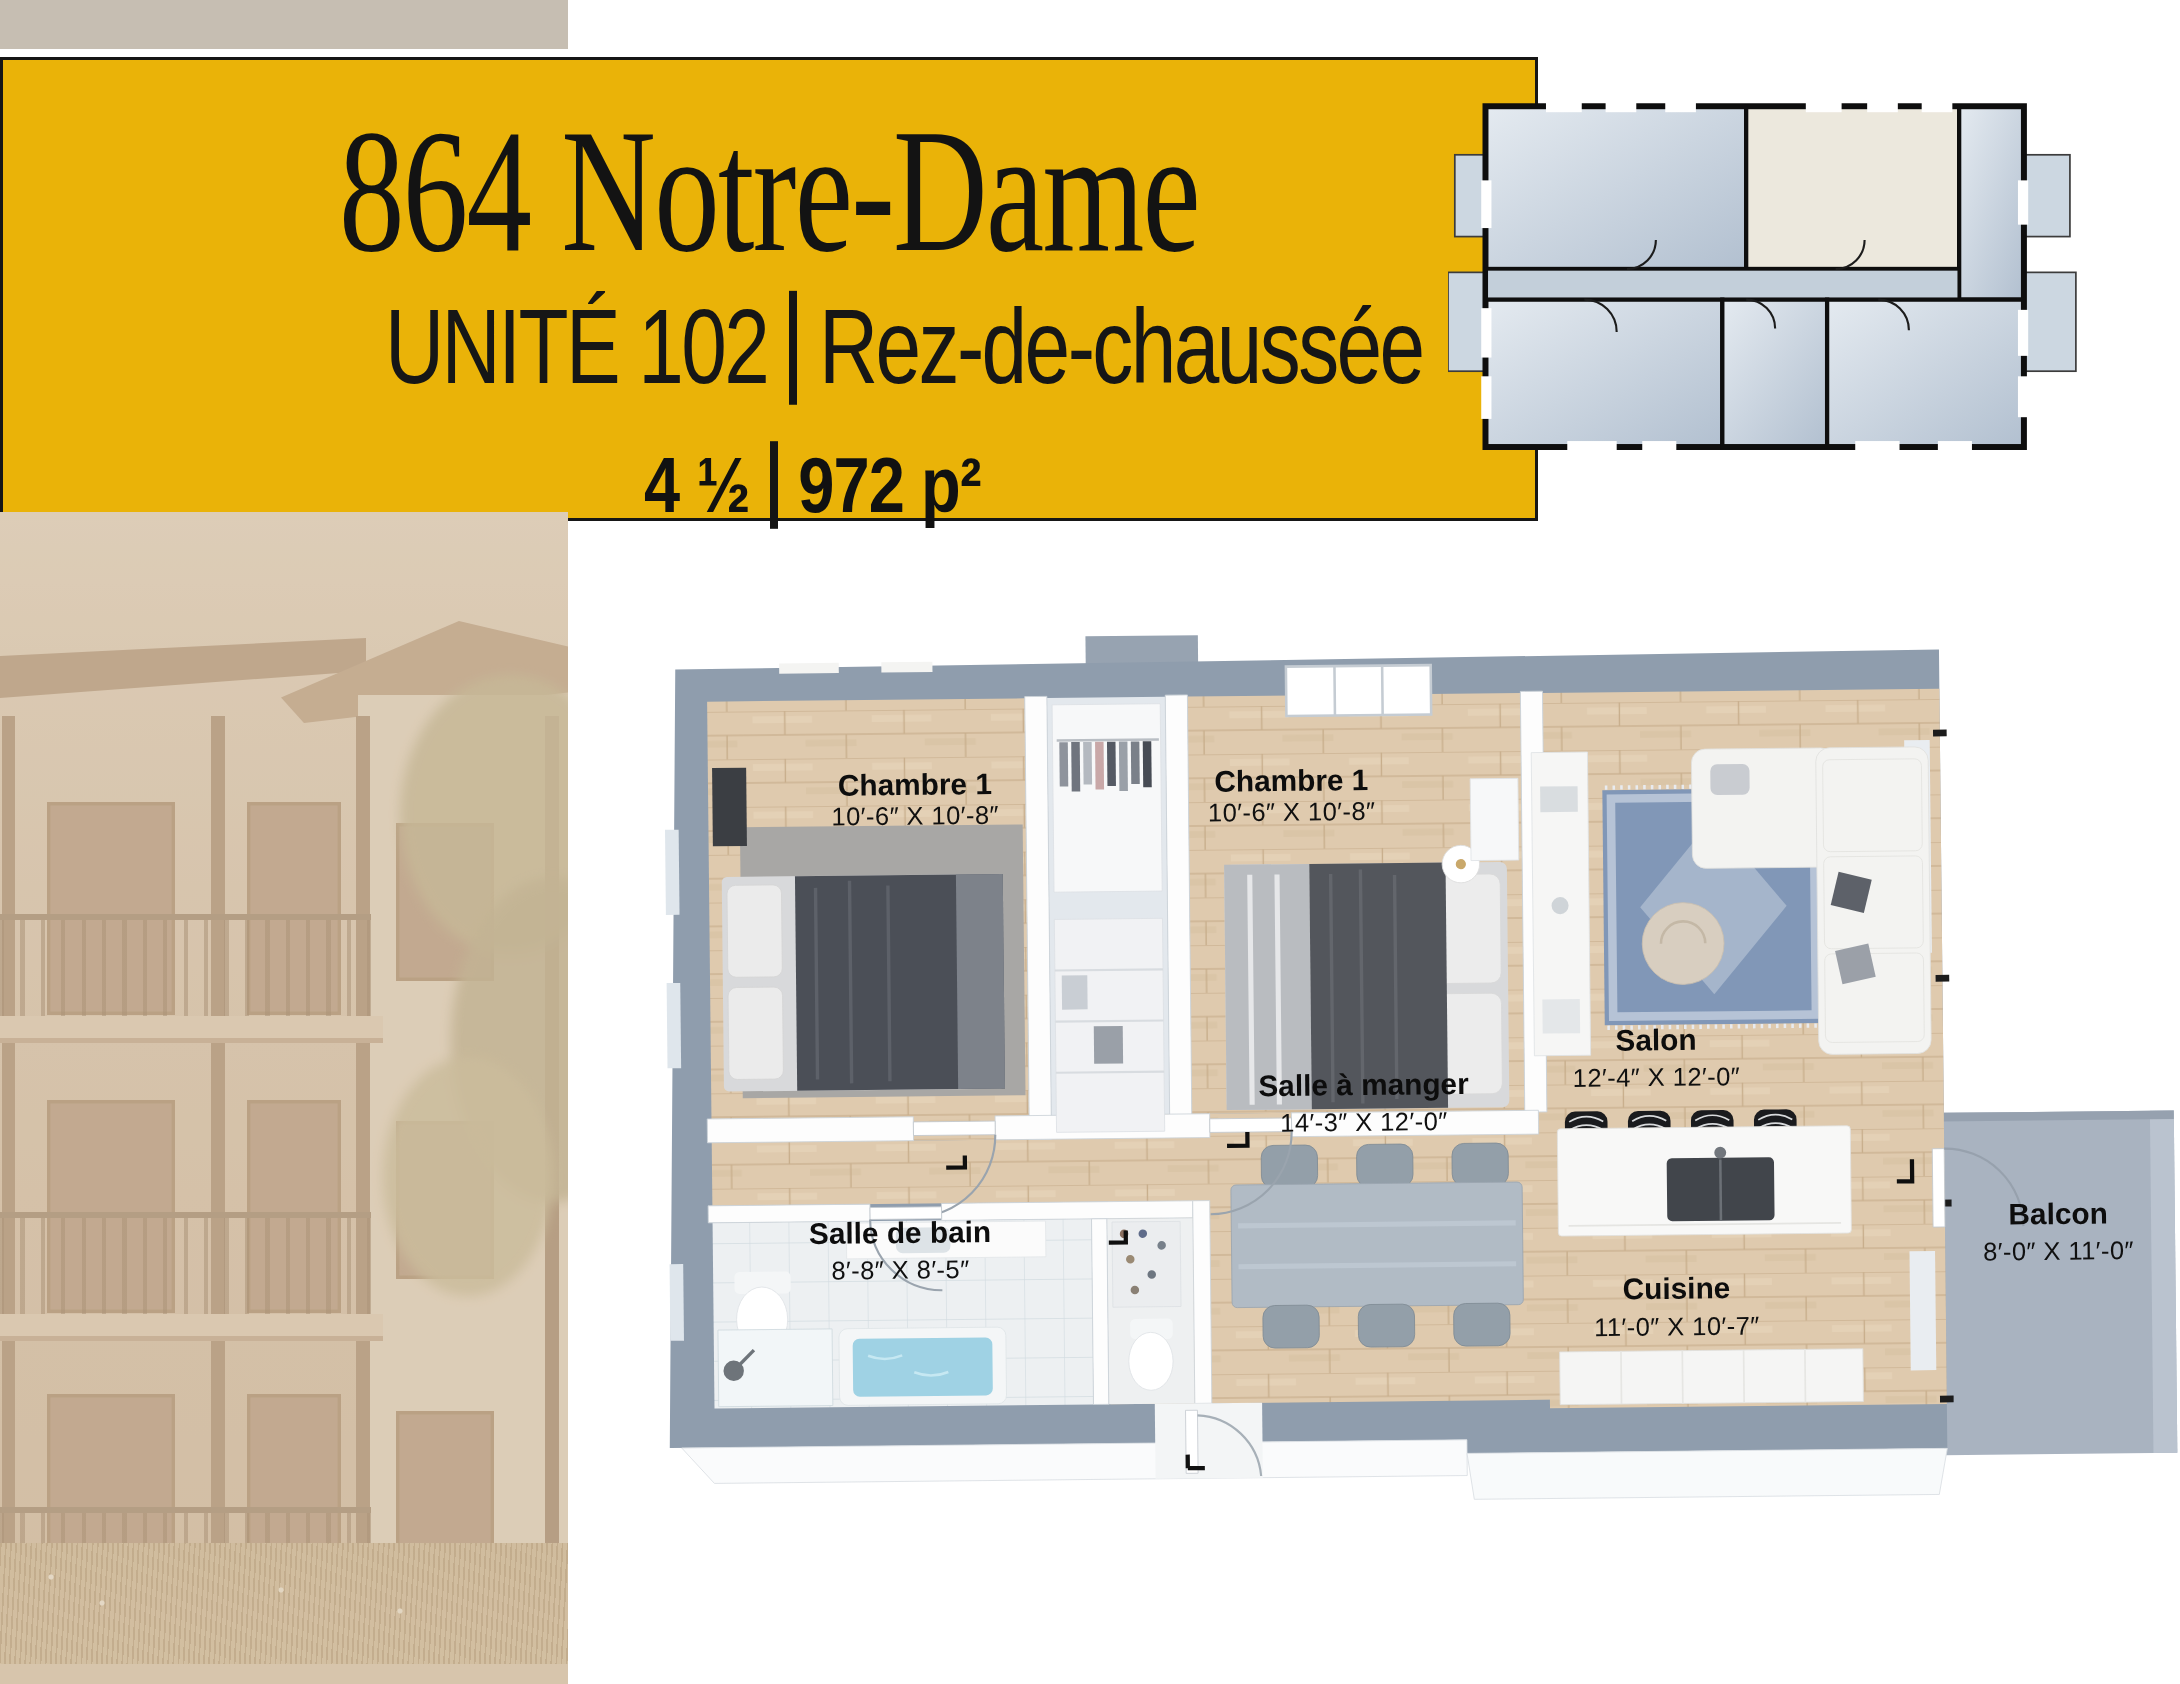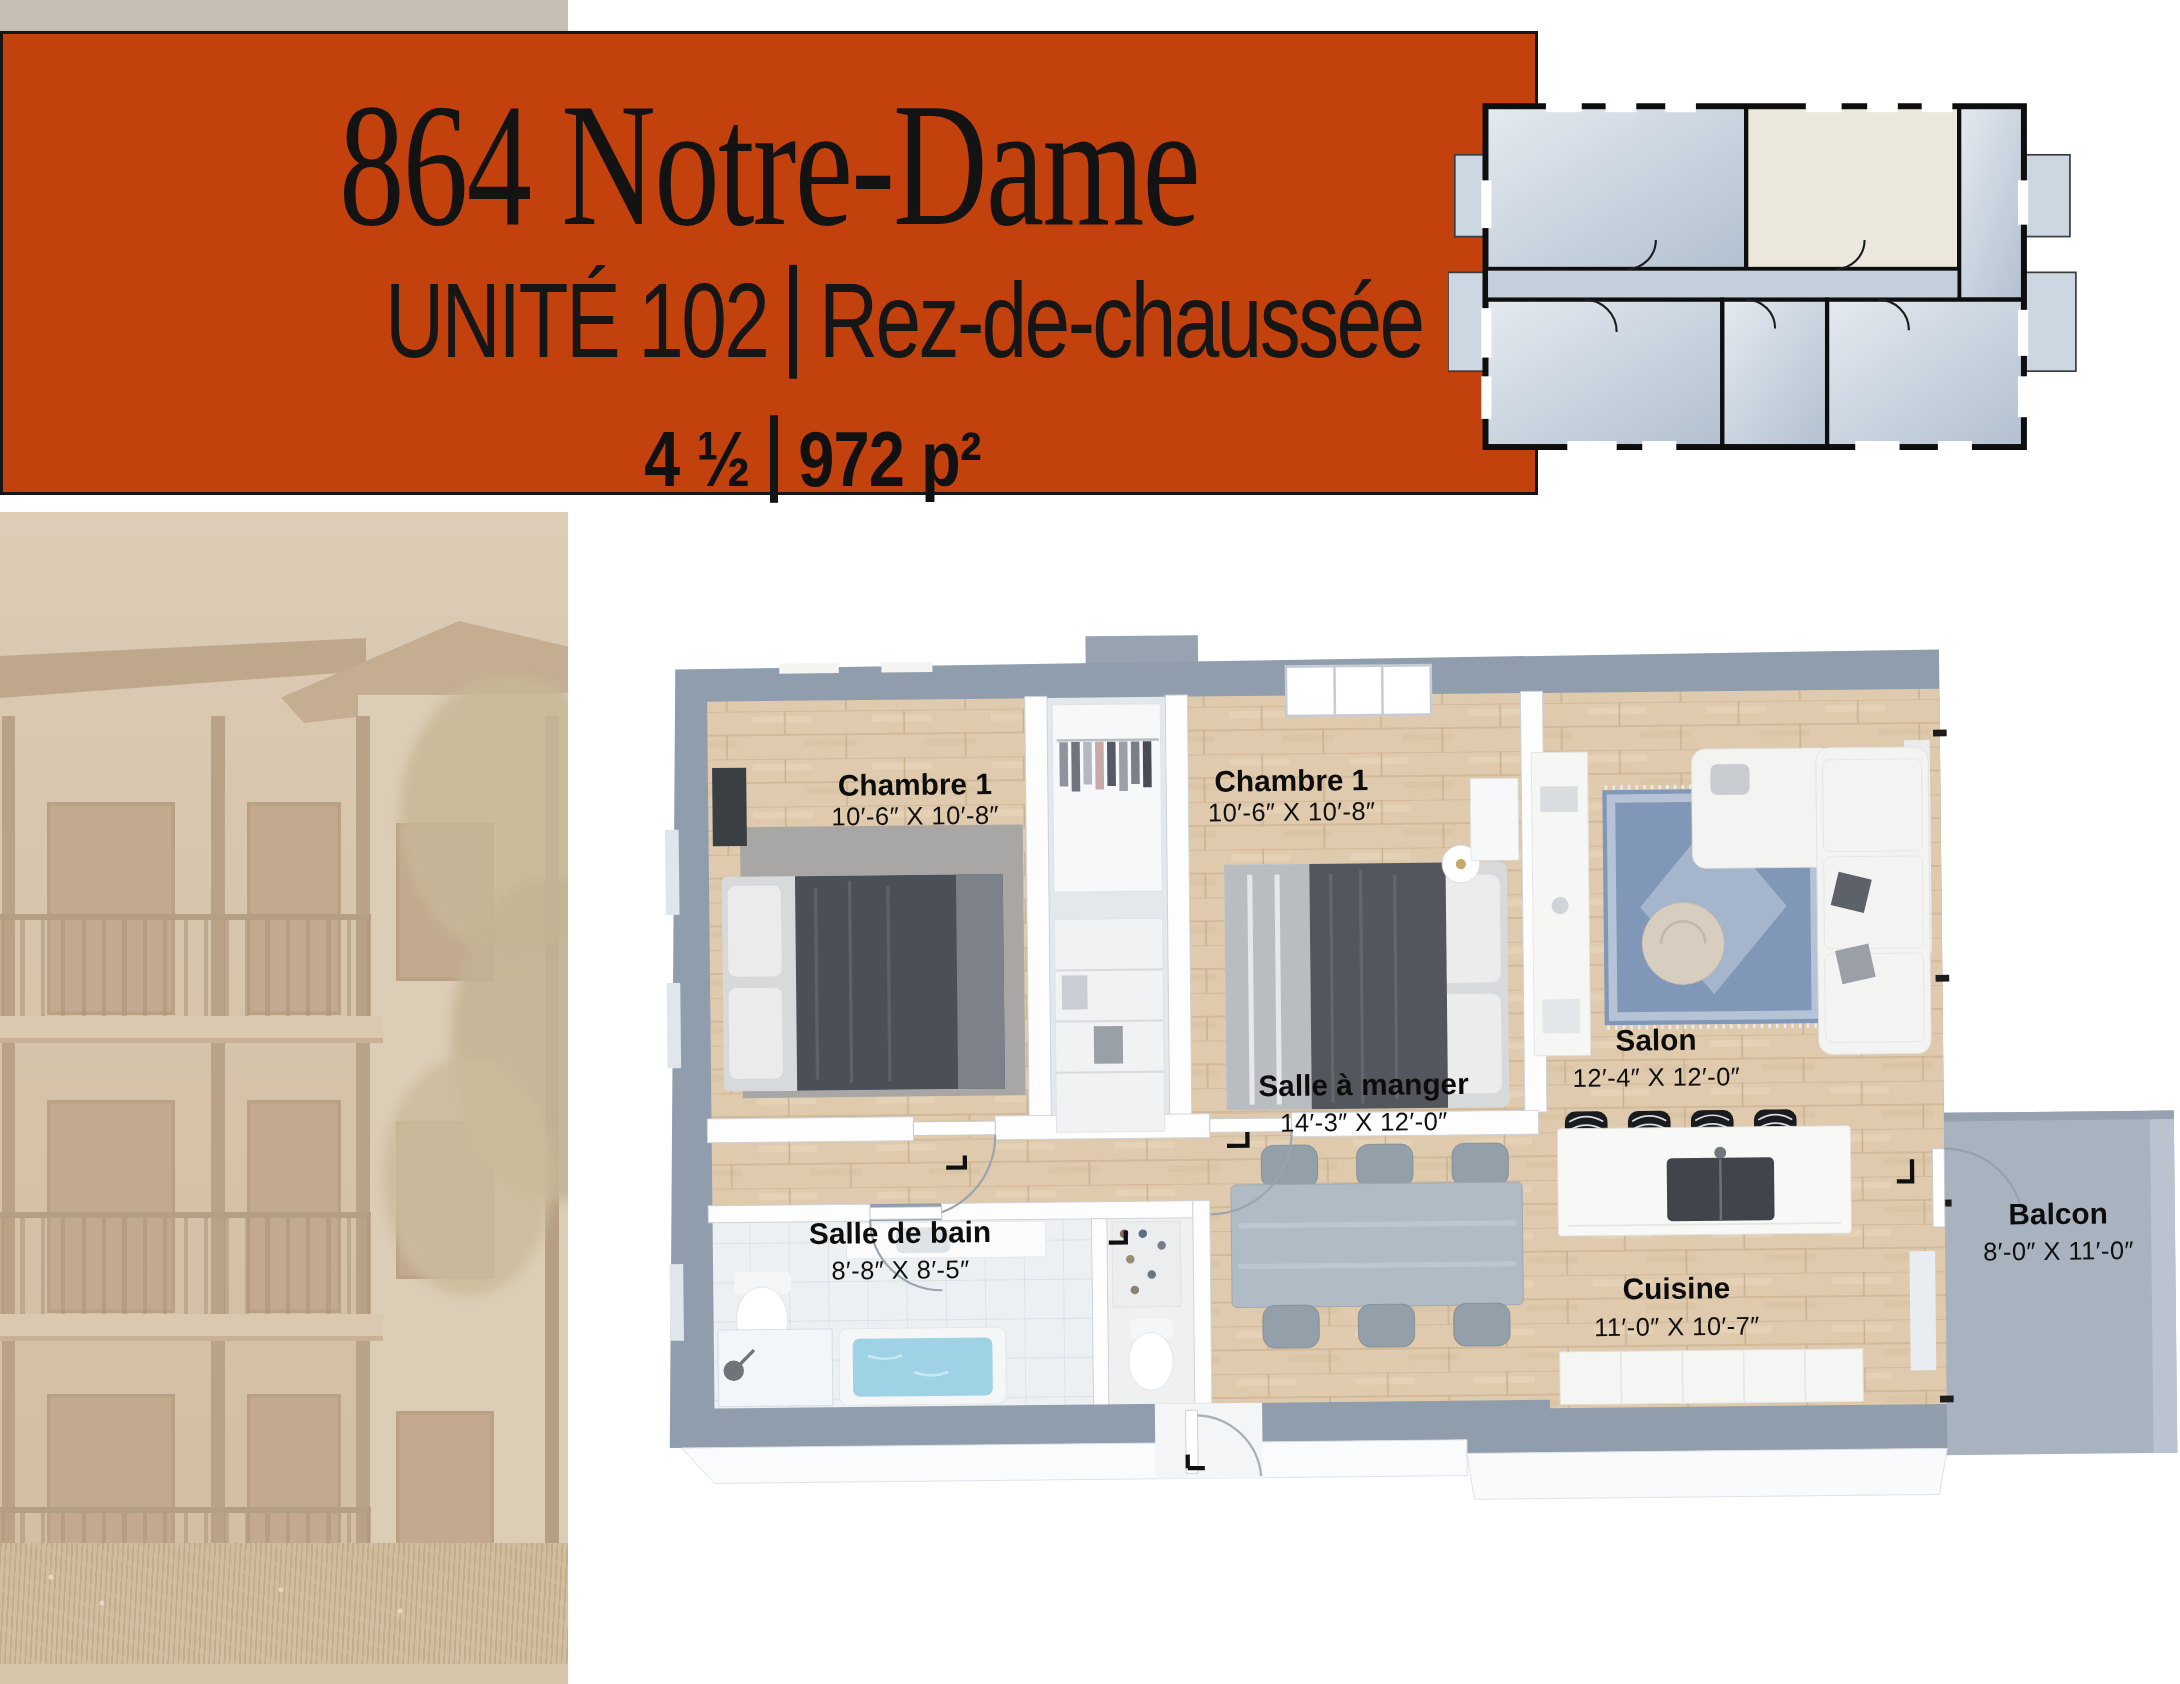--- a/index.html
+++ b/index.html
@@ -3,22 +3,22 @@
 <meta charset="utf-8">
 <style>
   html,body{margin:0;padding:0;}
   body{
     width:2181px;height:1685px;position:relative;background:#ffffff;
     font-family:"Liberation Sans",sans-serif;overflow:hidden;
   }
   .tan-block{position:absolute;left:0;top:0;width:568px;height:49px;background:#c6beb2;}
   
   .header-box{
-    position:absolute;left:0;top:31px;width:1538px;height:464px;
-    background:#c2410c;border:3.4px solid #161616;box-sizing:border-box;
+    position:absolute;left:0;top:57px;width:1538px;height:464px;
+    background:#eab308;border:3.4px solid #161616;box-sizing:border-box;
   }
   .title-row{position:absolute;left:0;right:0;top:29px;text-align:center;}
   .title-row span{
     display:inline-block;font-family:"Liberation Serif",serif;font-size:131px;
     letter-spacing:-1.7px;color:#131313;transform:scaleY(1.34);transform-origin:center top;
     white-space:nowrap;font-weight:500;
   }
   .subtitle-row{
     position:absolute;left:382px;top:227px;display:flex;align-items:center;gap:22px;
     transform:scaleY(1.28);transform-origin:top left;color:#161616;

